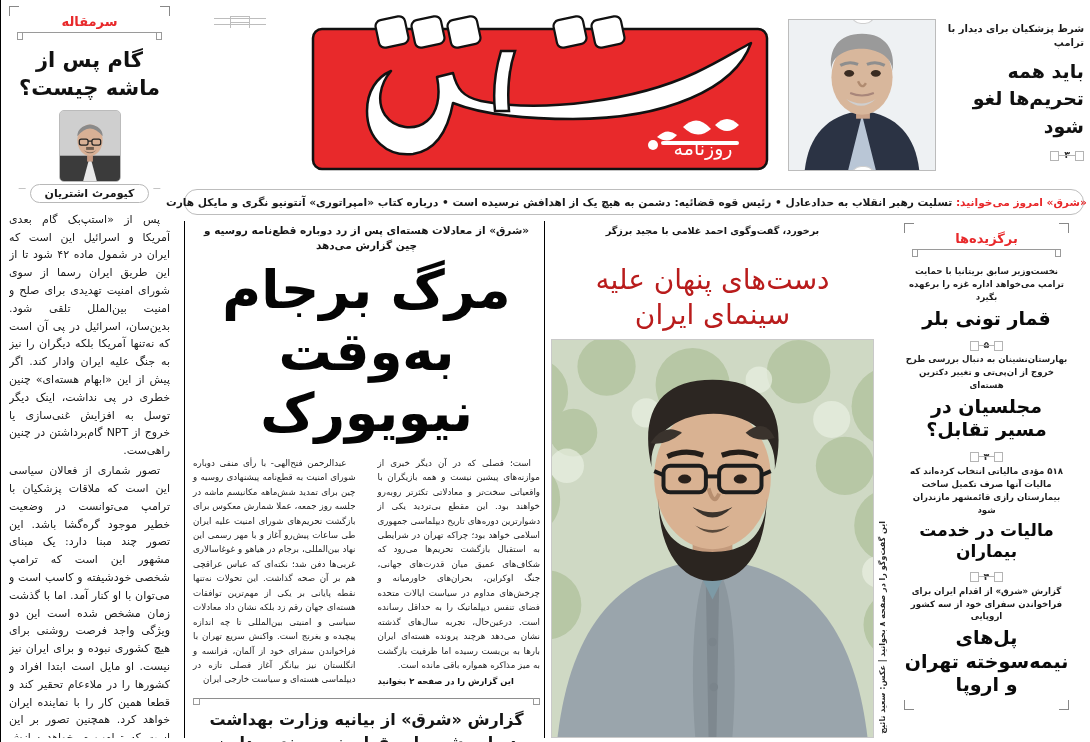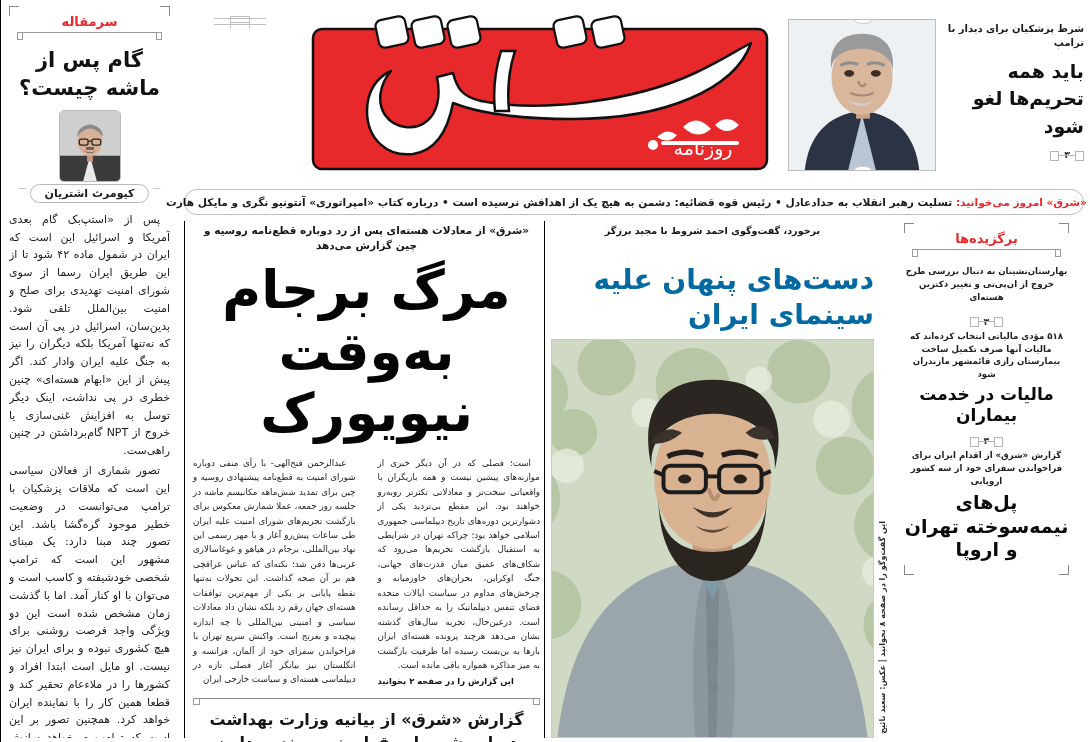--- a/index.html
+++ b/index.html
@@ -313,22 +313,22 @@
     padding: 2px 8px 0 6px;
     border-left: 1px solid #000;
     min-height: 0;
   }
   .photo-main { flex: 1; display: flex; flex-direction: column; min-width: 0; }
   .ps-kicker {
     font-size: 9.6px; font-weight: bold; text-align: center;
     color: #141414; margin: 2px 0 4px 0;
   }
   .ps-head {
-    font-size: 28px; font-weight: bold; text-align: right;
-    line-height: 1.24; color: #0369a1;
+    font-size: 28px; font-weight: normal; text-align: center;
+    line-height: 1.24; color: #b91c1c;
     margin-bottom: 6px;
   }
   .ps-photo {
     flex: 1;
     border: 1px solid #c9c9c9;
     background: #cfd6c8;
     position: relative;
     overflow: hidden;
     min-height: 0;
   }
@@ -516,21 +516,21 @@
         <div class="lead-divider"></div>
 
         <div class="bottom-story">
           <div class="bs-kicker">گزارش «شرق» از بیانیه وزارت بهداشت درباره شروط سقط جنین سندرم داون</div>
 
         </div>
       </section>
 
       <section class="photo-col">
         <div class="photo-main">
-          <div class="ps-kicker">برخورد، گفت‌وگوی احمد شروط با مجید برزگر</div>
+          <div class="ps-kicker">برخورد، گفت‌وگوی احمد غلامی با مجید برزگر</div>
           <h2 class="ps-head">دست‌های پنهان علیه سینمای ایران</h2>
           <div class="ps-photo">
             <svg class="face-svg" viewBox="0 0 330 300" preserveAspectRatio="xMidYMid slice" aria-hidden="true">
               <rect width="330" height="300" fill="#cfd9c4"></rect>
               <g fill="#b3c4a0" opacity="0.85">
                 <circle cx="30" cy="40" r="26"></circle>
                   <circle cx="85" cy="20" r="22"></circle>
                 <circle cx="150" cy="34" r="28"></circle>
                   <circle cx="230" cy="24" r="24"></circle>
                 <circle cx="300" cy="50" r="30"></circle>
@@ -590,23 +590,32 @@
           <span>این گفت‌وگو را در صفحه ۸ بخوانید | عکس: سعید نائیج</span>
         </div>
       </section>
 
       <aside class="picks-col">
         <div class="corner-frame">
           <div class="sec-label">برگزیده‌ها</div>
           <div class="rule-with-ticks"></div>
         </div>
 
+        <div class="pick">
+          <div class="pick-kicker">نخست‌وزیر سابق بریتانیا با حمایت ترامپ می‌خواهد اداره غزه را برعهده بگیرد</div>
+          <div class="pick-head">قمار تونی بلر</div>
+          <div class="pagemark">
+            <span class="bar"></span>
+            <span>۵</span>
+          </div>
+        </div>
 
         <div class="pick">
           <div class="pick-kicker">بهارستان‌نشینان به دنبال بررسی طرح خروج از ان‌پی‌تی و تغییر دکترین هسته‌ای</div>
+          <div class="pick-head">مجلسیان در مسیر تقابل؟</div>
           <div class="pagemark">
             <span class="bar"></span>
             <span>۳</span>
           </div>
         </div>
 
 
         <div class="pick">
           <div class="pick-kicker">۵۱۸ مؤدی مالیاتی انتخاب کرده‌اند که مالیات آنها صرف تکمیل ساخت بیمارستان رازی قائمشهر مازندران شود</div>
           <div class="pick-head sm">مالیات در خدمت بیماران</div>

